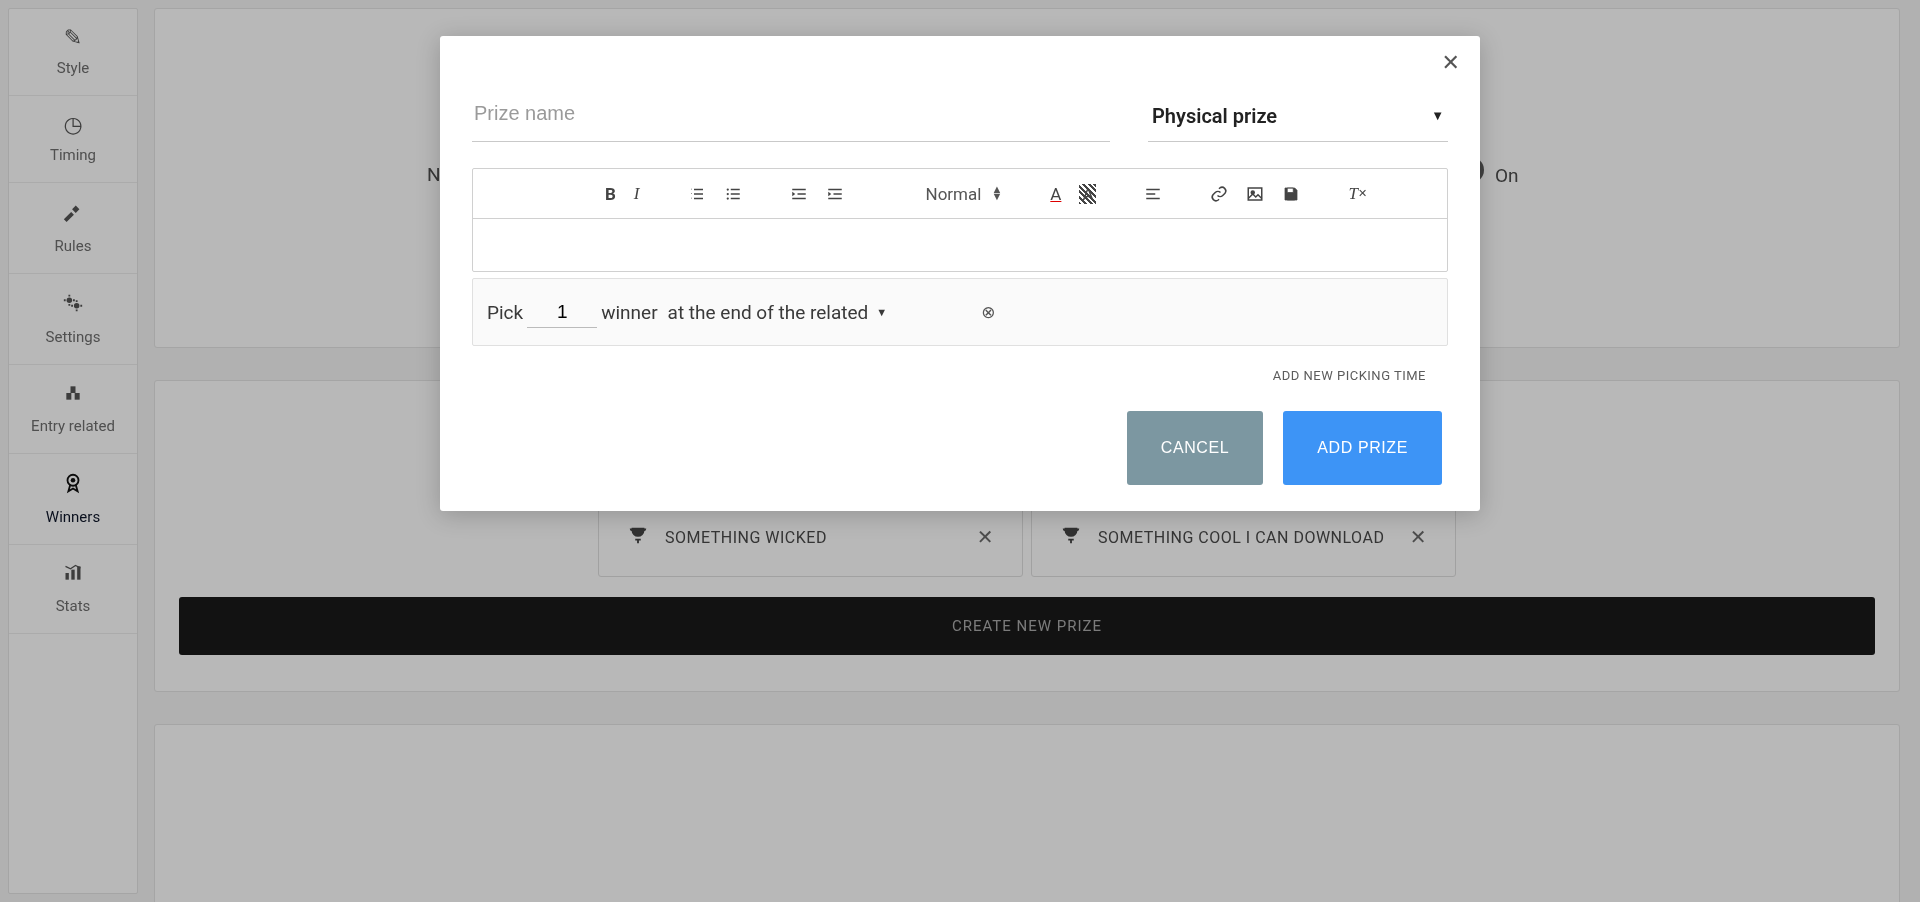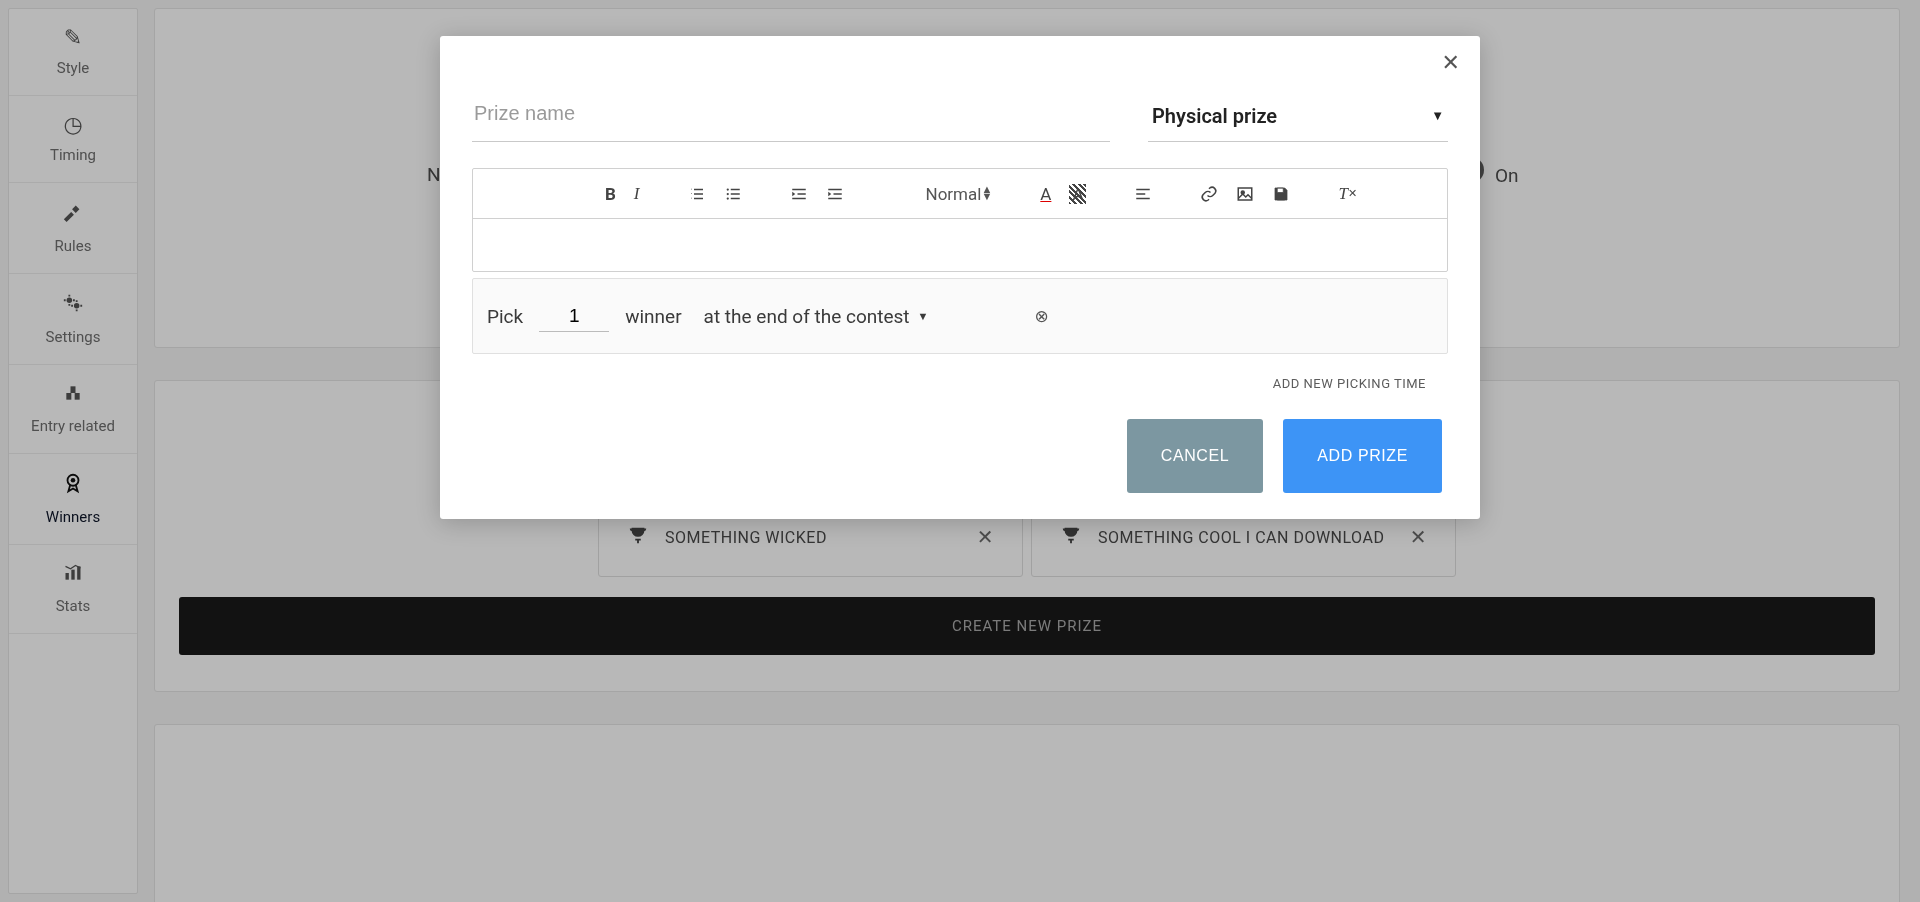--- a/index.html
+++ b/index.html
@@ -81,28 +81,28 @@
   .field::placeholder { color:#9a9a9a; font-weight:400; }
   .select-wrap { width:300px; border-bottom:1px solid #c9c9c9; display:flex; align-items:center; justify-content:space-between; padding:6px 4px 10px; font-size:20px; color:#222; font-weight:600; cursor:pointer;}
   .caret { font-size:13px; }
 
   
   .rtbox { border:1px solid #d0d0d0; border-radius:2px; margin:0 2px 6px; }
   .rt-toolbar { height:50px; border-bottom:1px solid #d0d0d0; display:flex; align-items:center; padding:0 12px; color:#444; }
   .rt-group { display:flex; align-items:center; gap:18px; padding:0 24px; }
   .rt-btn { cursor:pointer; font-size:17px; display:inline-flex; align-items:center; }
   .rt-btn svg { width:18px; height:18px; }
-  .rt-normal { font-size:17px; color:#555; display:flex; align-items:center; cursor:pointer;padding-left:34px;}
+  .rt-normal { font-size:17px; color:#555; display:flex; align-items:center; gap:10px; cursor:pointer;padding-left:34px;}
   .rt-body { height:52px; }
 
   
   .pickrow {
     border:1px solid #e0e0e0; background:#fafafa; border-radius:2px;
-    margin:6px 2px 0; height:76px; display:flex; align-items:center;
-    padding:0 14px; gap:16px; font-size:19px; color:#3a3a3a;
+    margin:6px 2px 0; height:68px; display:flex; align-items:center;
+    padding:0 14px; gap:4px; font-size:19px; color:#3a3a3a;
   }
   .pick-num { width:70px; border:none; border-bottom:1px solid #bbb; background:transparent; text-align:center; font-size:19px; padding:4px 0; }
   .pick-when { display:flex; align-items:center; gap:8px; cursor:pointer; margin-left:6px;}
   .pick-del { margin-left:90px; cursor:pointer; font-size:17px; color:#555; }
 
   .addnew { text-align:right; color:#5c5c5c; font-size:13px; letter-spacing:0.5px; margin:22px 24px 2px 0; cursor:pointer;}
   .modal-actions { display:flex; justify-content:flex-end; gap:20px; margin-top:28px; padding-right:8px;}
   .btn { height:74px; padding:0 34px; border:none; border-radius:3px; font-size:16px; letter-spacing:0.6px; color:#fff; cursor:pointer; }
   .btn.cancel { background:#7c97a1; }
   .btn.add { background:#3d94f6; }
@@ -318,21 +318,21 @@
           </div>
         </div>
         <div class="rt-body"></div>
       </div>
 
       <div class="pickrow">
         <span>Pick</span>
         <input class="pick-num" type="text" value="1" style="">
         <span>winner</span>
         <div class="pick-when">
-          <span>at the end of the contest</span>
+          <span>at the end of the related</span>
           <span class="caret" style="font-size:11px;">▼</span>
         </div>
         <span class="pick-del">⊗</span>
       </div>
 
       <div class="addnew">ADD NEW PICKING TIME</div>
 
       <div class="modal-actions">
         <button class="btn cancel">CANCEL</button>
         <button class="btn add">ADD PRIZE</button>

